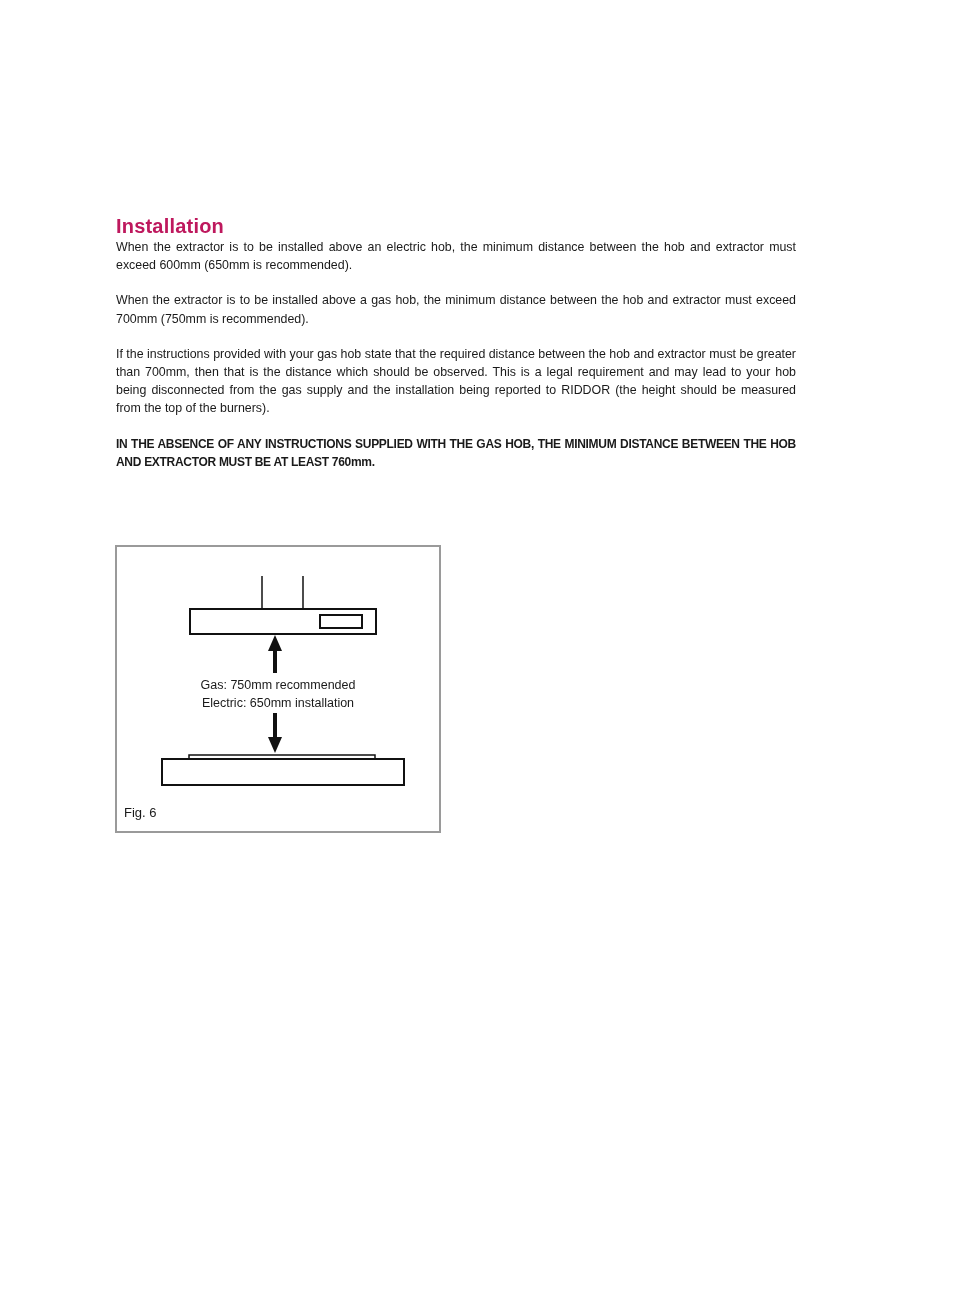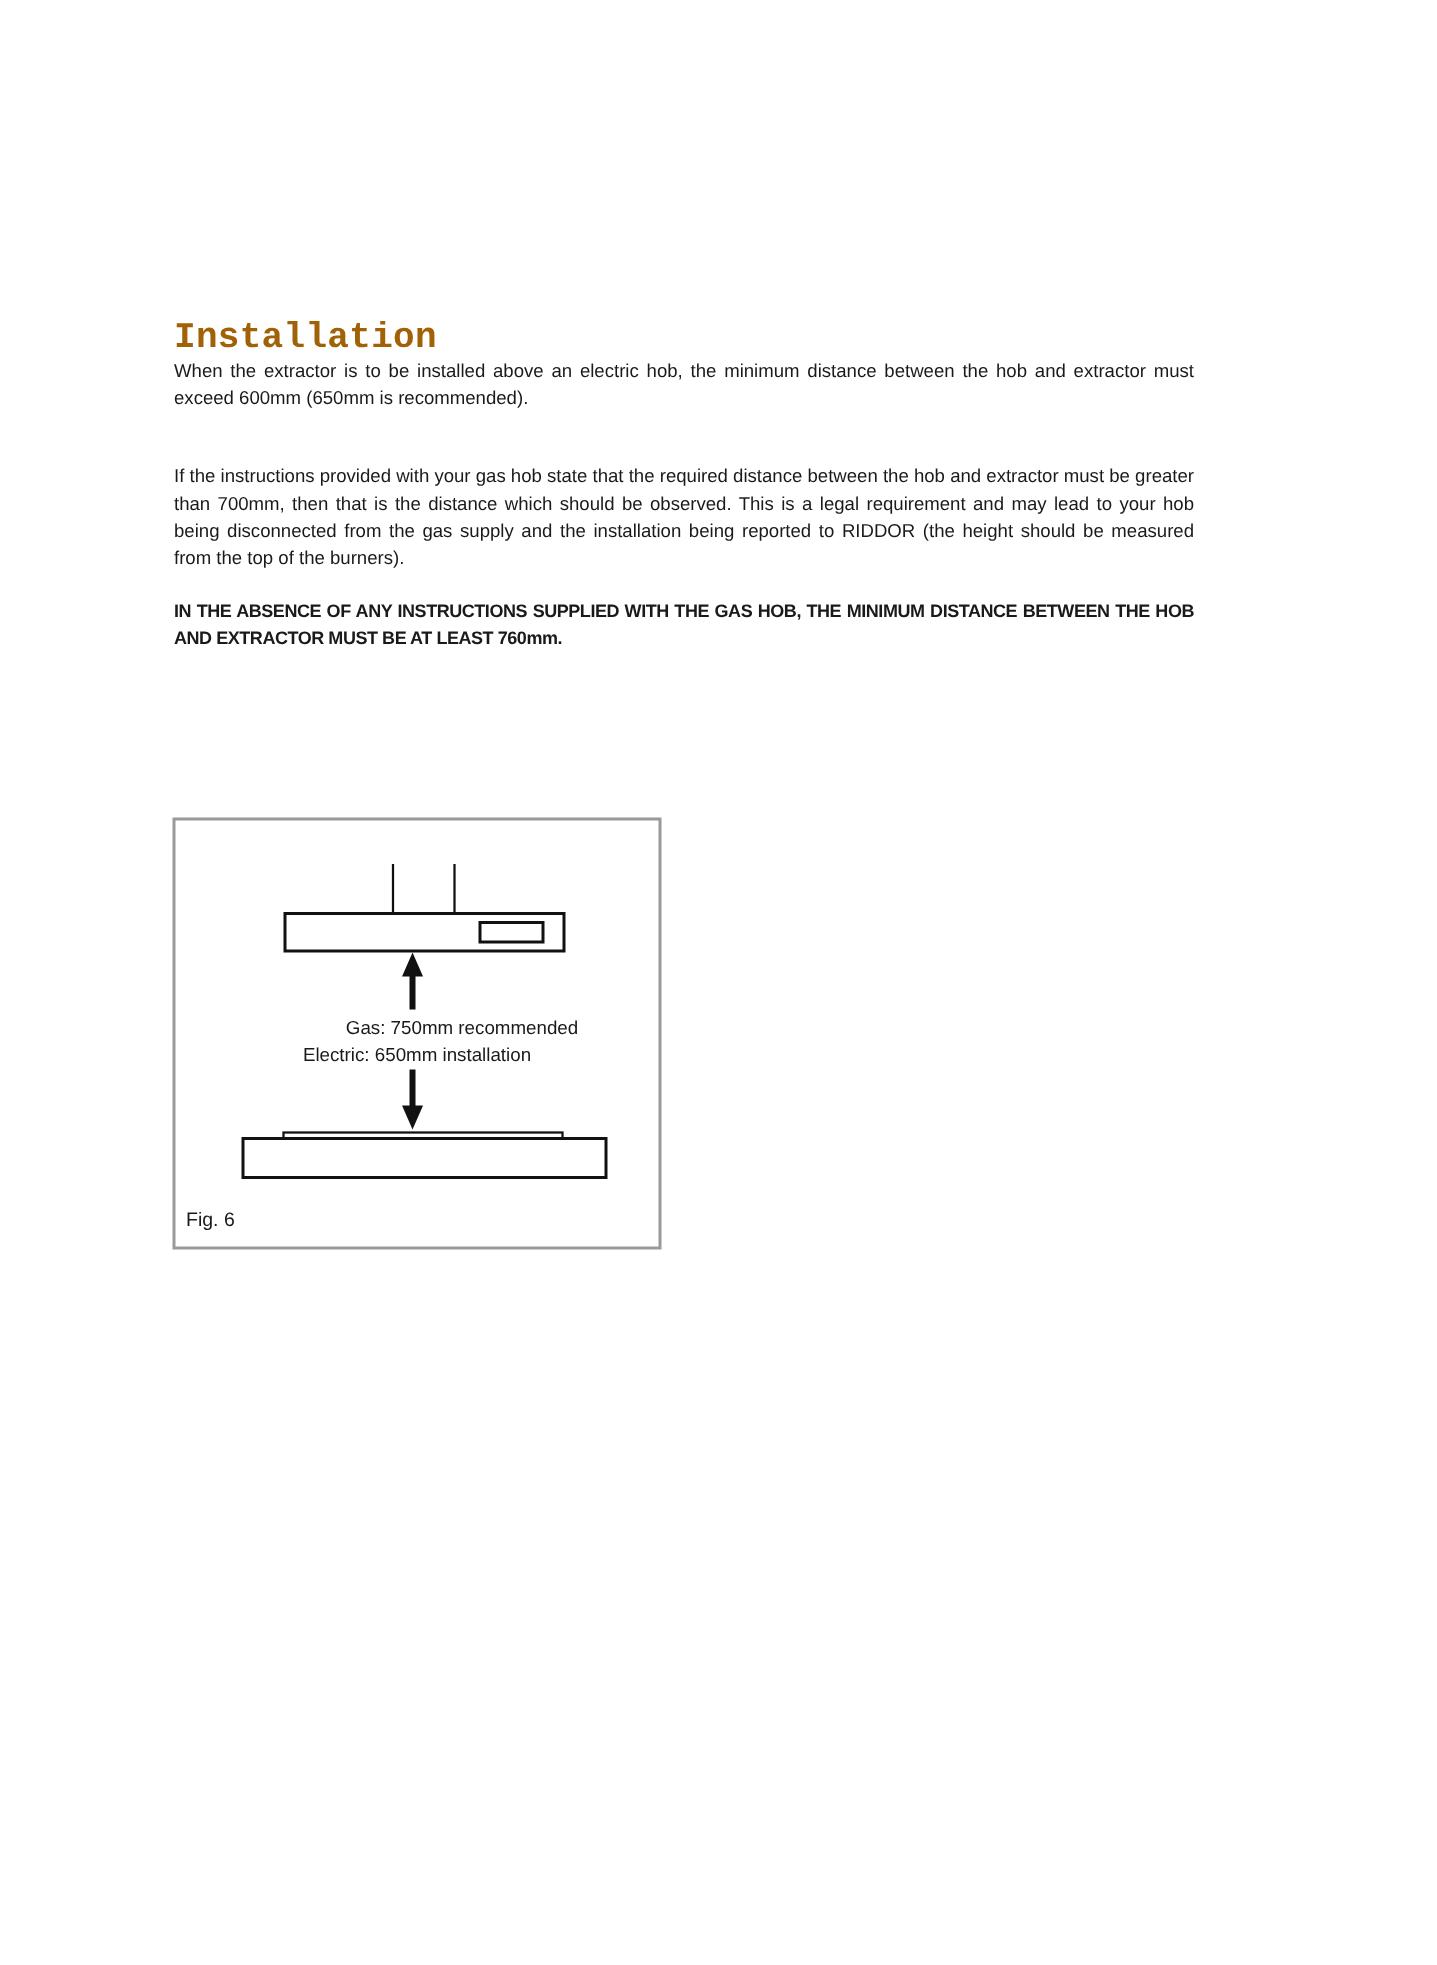--- a/index.html
+++ b/index.html
@@ -1,35 +1,36 @@
 <!DOCTYPE html>
 <html><head>
   <meta charset="utf-8">
   <style>
     html, body { margin: 0; padding: 0; background: #ffffff; }
     body { width: 958px; height: 1310px; position: relative; overflow: hidden;
            font-family: "Liberation Sans", sans-serif; color: #1a1a1a; }
     .content { position: absolute; left: 116px; top: 214px; width: 680px; }
-    h1 { margin: 0; font-size: 24px; font-weight: bold; color: #a16207; line-height: 24px; letter-spacing: 0.2px; font-family: Liberation Mono, monospace; }
+    h1 { margin: 0; font-size: 20px; font-weight: bold; color: #be185d; line-height: 24px; letter-spacing: 0.2px; }
     p { margin: 0; font-size: 12.4px; line-height: 18.2px; text-align: justify; }
     .gap { height: 17px; }
     .bold { font-weight: bold; font-size: 12px; letter-spacing: -0.3px; }
     .figure { position: absolute; left: 115px; top: 545px; width: 322px; height: 284px;
               border: 2px solid #9a9a9a; background: #ffffff; }
     .figure svg { position: absolute; left: 0; top: 0; }
     .fig-label { position: absolute; left: 7px; top: 258px; font-size: 13px; }
     .fig-text { position: absolute; left: 0; width: 322px; text-align: center; font-size: 12.5px; }
   </style>
 </head>
 <body>
 
 <div class="content">
   <h1>Installation</h1>
   <p>When the extractor is to be installed above an electric hob, the minimum distance between the hob and extractor must exceed 600mm (650mm is recommended).</p>
   <div class="gap"></div>
+  <p>When the extractor is to be installed above a gas hob, the minimum distance between the hob and extractor must exceed 700mm (750mm is recommended).</p>
   <div class="gap"></div>
   <p>If the instructions provided with your gas hob state that the required distance between the hob and extractor must be greater than 700mm, then that is the distance which should be observed. This is a legal requirement and may lead to your hob being disconnected from the gas supply and the installation being reported to RIDDOR (the height should be measured from the top of the burners).</p>
   <div class="gap"></div>
   <p class="bold">IN THE ABSENCE OF ANY INSTRUCTIONS SUPPLIED WITH THE GAS HOB, THE MINIMUM DISTANCE BETWEEN THE HOB AND EXTRACTOR MUST BE AT LEAST 760mm.</p>
   <div class="gap"></div>
 </div>
 
 <div class="figure">
   <svg width="322" height="284" viewBox="0 0 322 284">
     <defs>
@@ -41,16 +42,16 @@
     <line x1="186" y1="29" x2="186" y2="62" stroke="#111" stroke-width="1.5"></line>
     <rect x="73" y="62" width="186" height="25" fill="#fff" stroke="#111" stroke-width="2"></rect>
     <rect x="203" y="68" width="42" height="13" fill="#fff" stroke="#111" stroke-width="2"></rect>
     <line x1="158" y1="126" x2="158" y2="96" stroke="#111" stroke-width="4"></line>
     <path d="M151,104 L158,88 L165,104 Z" fill="#111"></path>
     <line x1="158" y1="166" x2="158" y2="197" stroke="#111" stroke-width="4"></line>
     <path d="M151,190 L158,206 L165,190 Z" fill="#111"></path>
     <rect x="72" y="208" width="186" height="4" fill="#fff" stroke="#111" stroke-width="1.5"></rect>
     <rect x="45" y="212" width="242" height="26" fill="#fff" stroke="#111" stroke-width="2"></rect>
   </svg>
-  <div class="fig-text" style="top:131px;padding-left:30px;">Gas: 750mm recommended</div>
+  <div class="fig-text" style="top:131px;">Gas: 750mm recommended</div>
   <div class="fig-text" style="top:149px;">Electric: 650mm installation</div>
   <div class="fig-label">Fig. 6</div>
 </div>
 
 </body></html>

